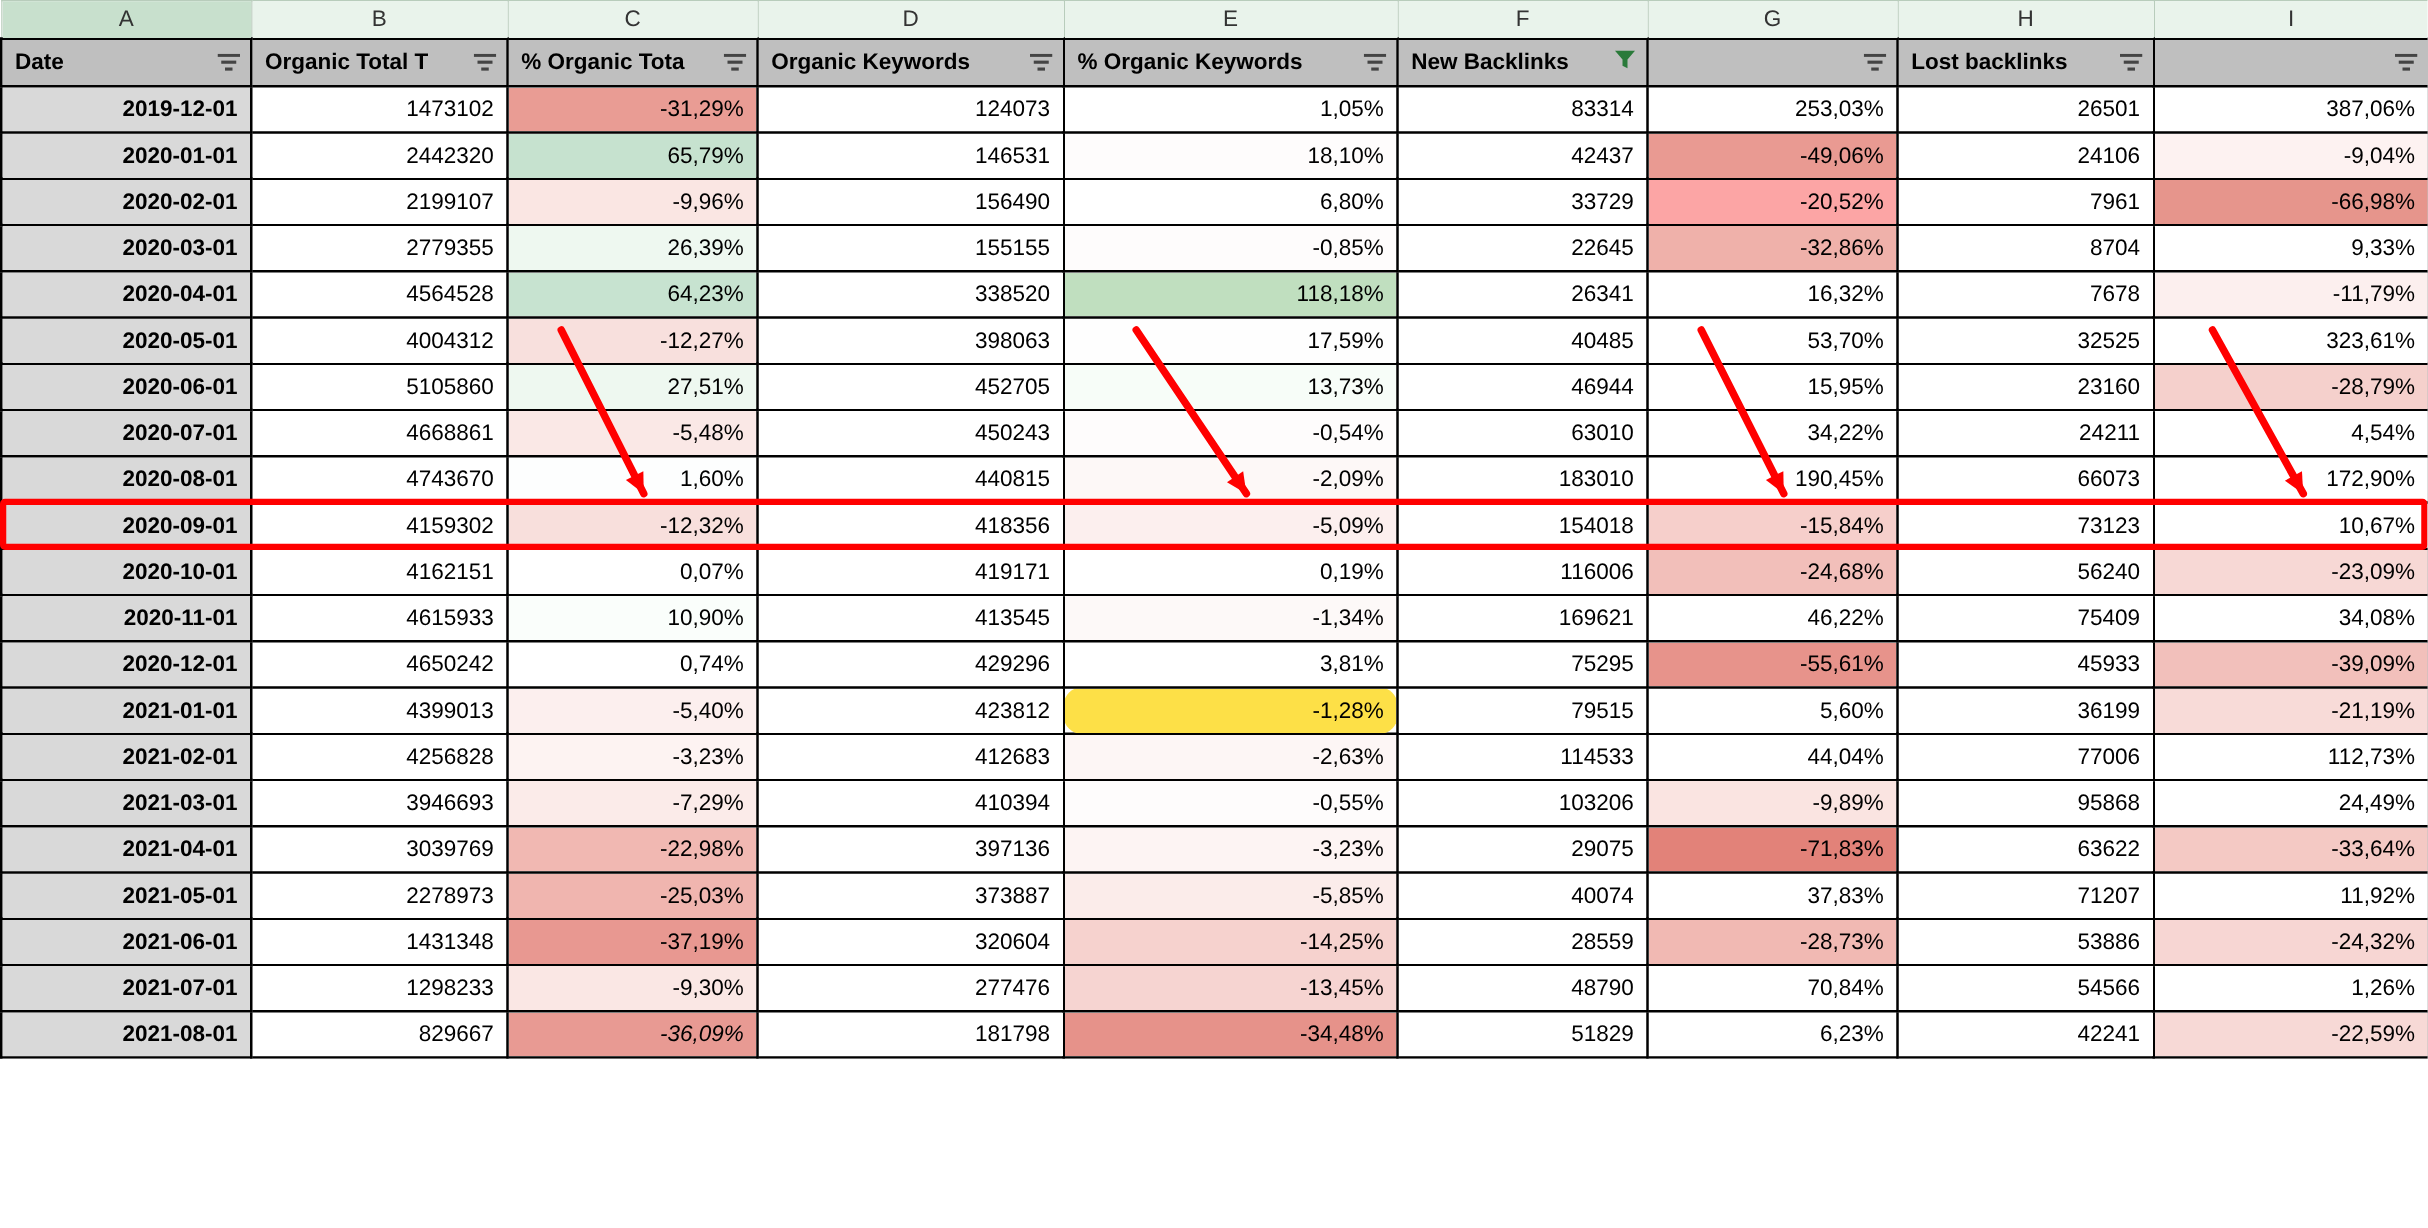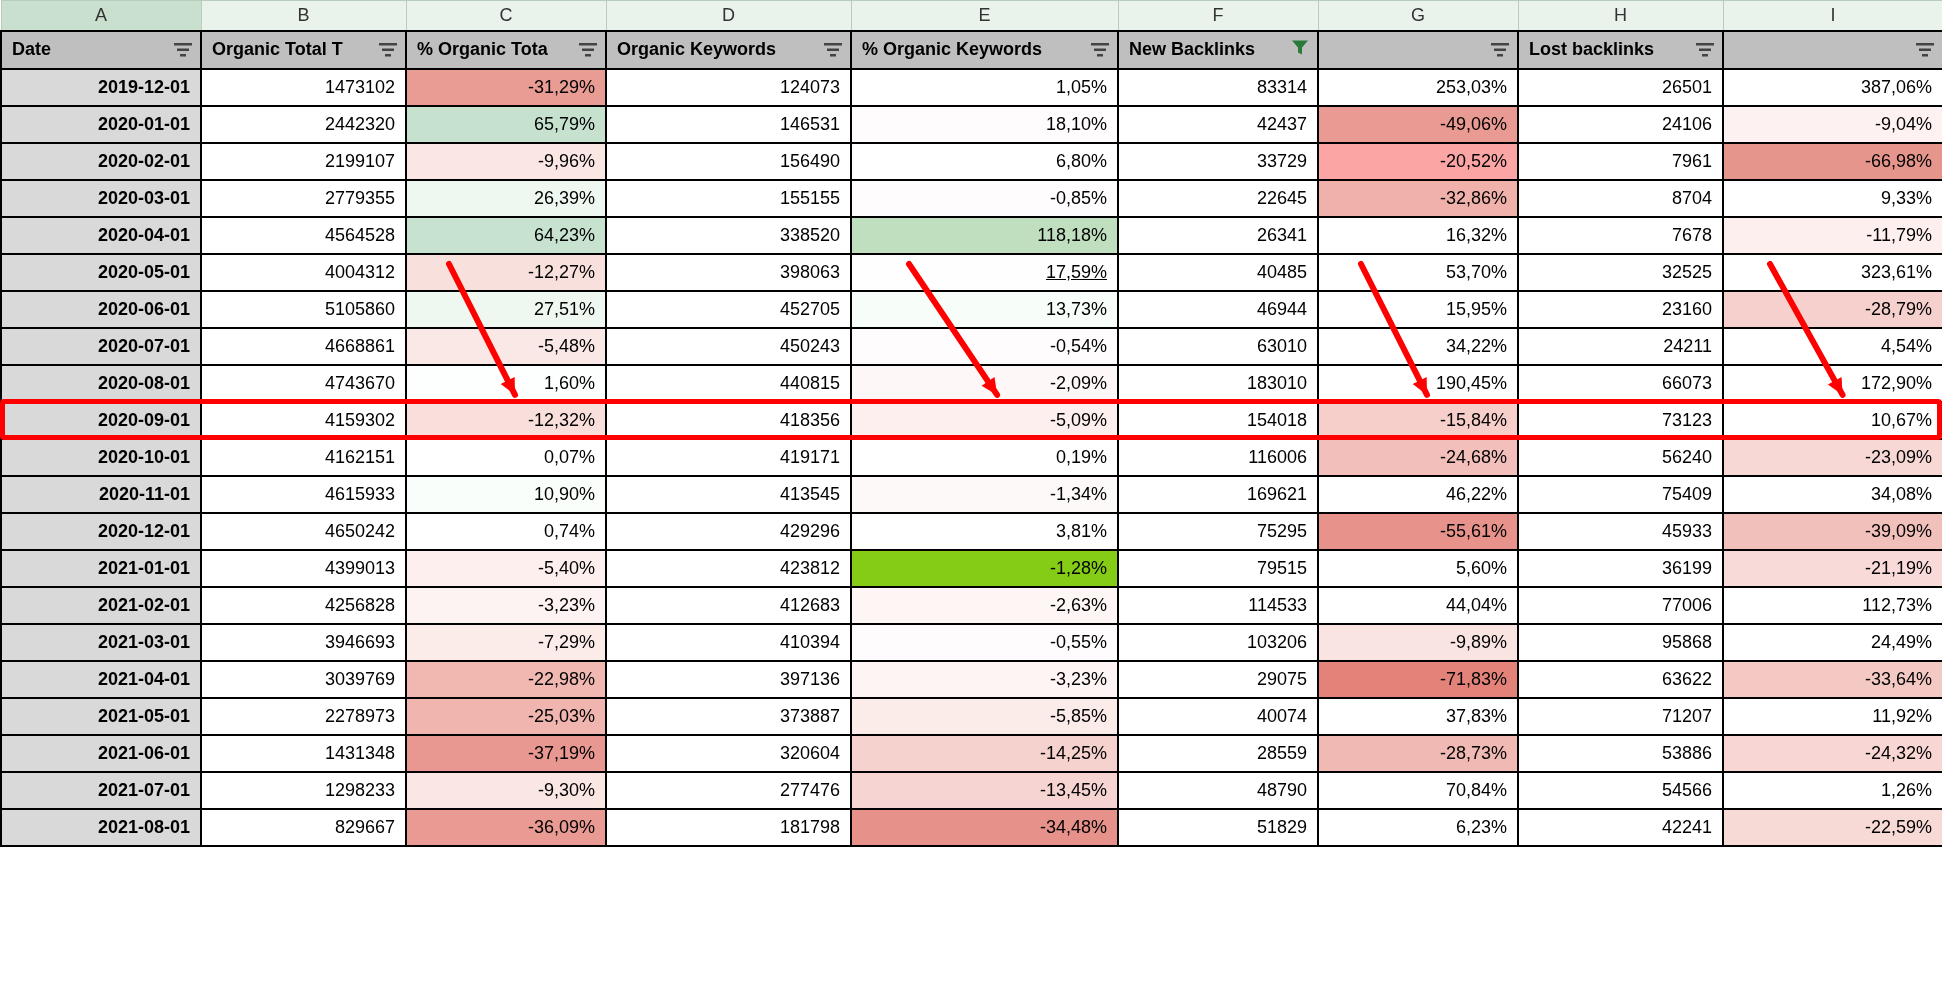--- a/index.html
+++ b/index.html
@@ -238,21 +238,21 @@
           <td><span>26341</span></td>
           <td style="background: rgb(255, 255, 255);"><span>16,32%</span></td>
           <td><span>7678</span></td>
           <td style="background: rgb(252, 239, 238);"><span>-11,79%</span></td>
         </tr>
         <tr>
           <td class="rowlabel"><span>2020-05-01</span></td>
           <td><span>4004312</span></td>
           <td style="background: rgb(248, 224, 221);"><span>-12,27%</span></td>
           <td><span>398063</span></td>
-          <td style="background: rgb(254, 254, 254); text-decoration: underline;"><span>17,59%</span></td>
+          <td style="background: rgb(254, 254, 254);"><span>17,59%</span></td>
           <td><span>40485</span></td>
           <td style="background: rgb(255, 255, 255);"><span>53,70%</span></td>
           <td><span>32525</span></td>
           <td style="background: rgb(255, 255, 255);"><span>323,61%</span></td>
         </tr>
         <tr>
           <td class="rowlabel"><span>2020-06-01</span></td>
           <td><span>5105860</span></td>
           <td style="background: rgb(238, 248, 240);"><span>27,51%</span></td>
           <td><span>452705</span></td>
@@ -326,21 +326,21 @@
           <td><span>75295</span></td>
           <td style="background: rgb(231, 147, 139);"><span>-55,61%</span></td>
           <td><span>45933</span></td>
           <td style="background: rgb(242, 192, 187);"><span>-39,09%</span></td>
         </tr>
         <tr>
           <td class="rowlabel"><span>2021-01-01</span></td>
           <td><span>4399013</span></td>
           <td style="background: rgb(252, 239, 238);"><span>-5,40%</span></td>
           <td><span>423812</span></td>
-          <td style="background: #84cc16;"><span>-1,28%</span></td>
+          <td style="background: #fde047; border-radius: 14px;"><span>-1,28%</span></td>
           <td><span>79515</span></td>
           <td style="background: rgb(255, 255, 255);"><span>5,60%</span></td>
           <td><span>36199</span></td>
           <td style="background: rgb(248, 219, 216);"><span>-21,19%</span></td>
         </tr>
         <tr>
           <td class="rowlabel"><span>2021-02-01</span></td>
           <td><span>4256828</span></td>
           <td style="background: rgb(253, 243, 242);"><span>-3,23%</span></td>
           <td><span>412683</span></td>
@@ -401,21 +401,21 @@
           <td><span>277476</span></td>
           <td style="background: rgb(246, 212, 209);"><span>-13,45%</span></td>
           <td><span>48790</span></td>
           <td style="background: rgb(255, 255, 255);"><span>70,84%</span></td>
           <td><span>54566</span></td>
           <td style="background: rgb(255, 255, 255);"><span>1,26%</span></td>
         </tr>
         <tr>
           <td class="rowlabel"><span>2021-08-01</span></td>
           <td><span>829667</span></td>
-          <td style="background: rgb(232, 154, 147);"><span>-36,09%</span></td>
+          <td style="background: rgb(232, 154, 147); font-style: italic;"><span>-36,09%</span></td>
           <td><span>181798</span></td>
           <td style="background: rgb(230, 146, 138);"><span>-34,48%</span></td>
           <td><span>51829</span></td>
           <td style="background: rgb(255, 255, 255);"><span>6,23%</span></td>
           <td><span>42241</span></td>
           <td style="background: rgb(247, 217, 214);"><span>-22,59%</span></td>
         </tr>
       </tbody>
 </table>
 

